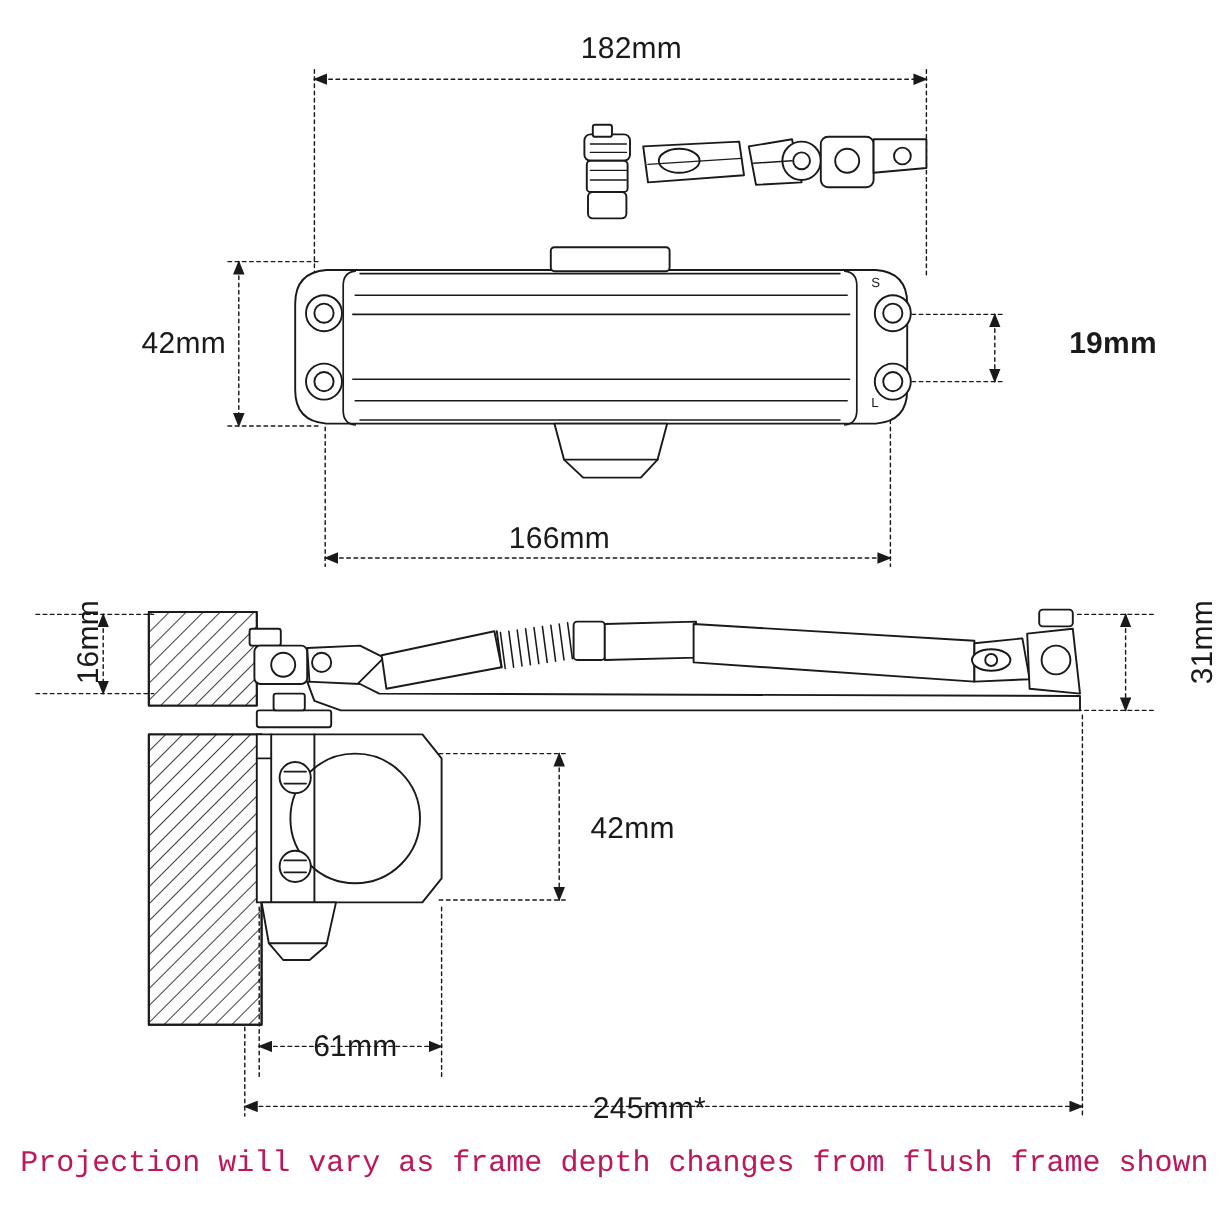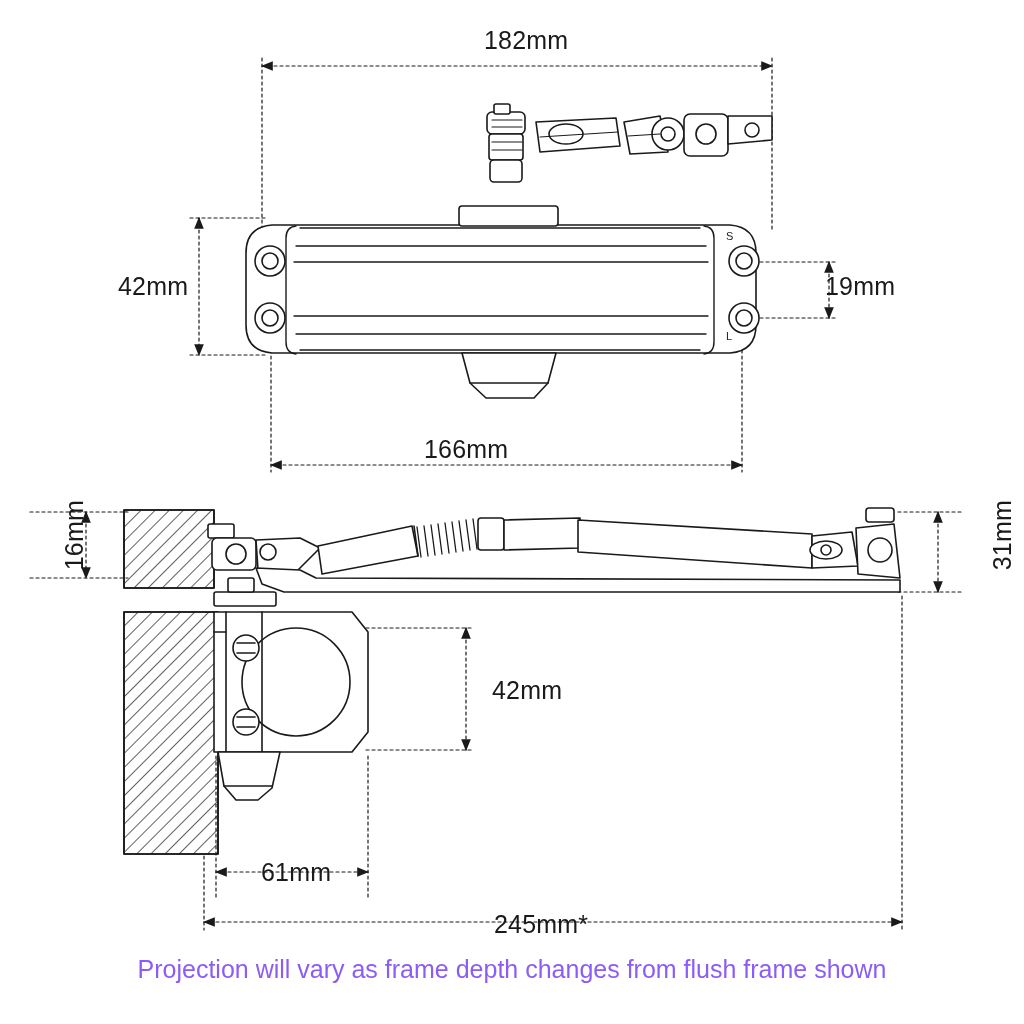--- a/index.html
+++ b/index.html
@@ -29,23 +29,23 @@
     font-size: 25px;
     color: #1a1a1a;
     white-space: nowrap;
     letter-spacing: 0.2px;
   }
   .dimtext.vert {
     transform-origin: left top;
   }
   .footnote {
     position: absolute;
-    font-family: Liberation Sans, sans-serif;
+    font-family: Liberation Mono, monospace;
     font-size: 25px;
-    color: #8b5cf6;
+    color: #be185d;
     white-space: nowrap;
     text-align: center;
   }
   .tiny-label {
     position: absolute;
     font-family: "Liberation Sans", sans-serif;
     font-size: 11px;
     color: #1a1a1a;
   }
 </style>
@@ -256,21 +256,21 @@
         <line x1="204" y1="922" x2="902" y2="922" marker-start="url(#arrTail)" marker-end="url(#arrHead)"></line>
       </g>
 
     </g>
   </svg>
 
   <div class="dimtext" style="left:484px; top:26px;">182mm</div>
 
   <div class="dimtext" style="left:118px; top:272px;">42mm</div>
 
-  <div class="dimtext" style="left:825px; top:272px;">19mm</div>
+  <div class="dimtext" style="left:891px; top:272px;font-weight:bold;">19mm</div>
 
   <div class="dimtext" style="left:424px; top:425px;margin-top:10px;">166mm</div>
 
   <div class="dimtext vert" style="left:60px; top:500px; transform:rotate(-90deg) translate(-100%,0);">16mm</div>
 
   <div class="dimtext vert" style="left:988px; top:500px; transform:rotate(-90deg) translate(-100%,0);">31mm</div>
 
   <div class="dimtext" style="left:492px; top:676px;">42mm</div>
 
   <div class="dimtext" style="left:261px; top:858px;">61mm</div>

